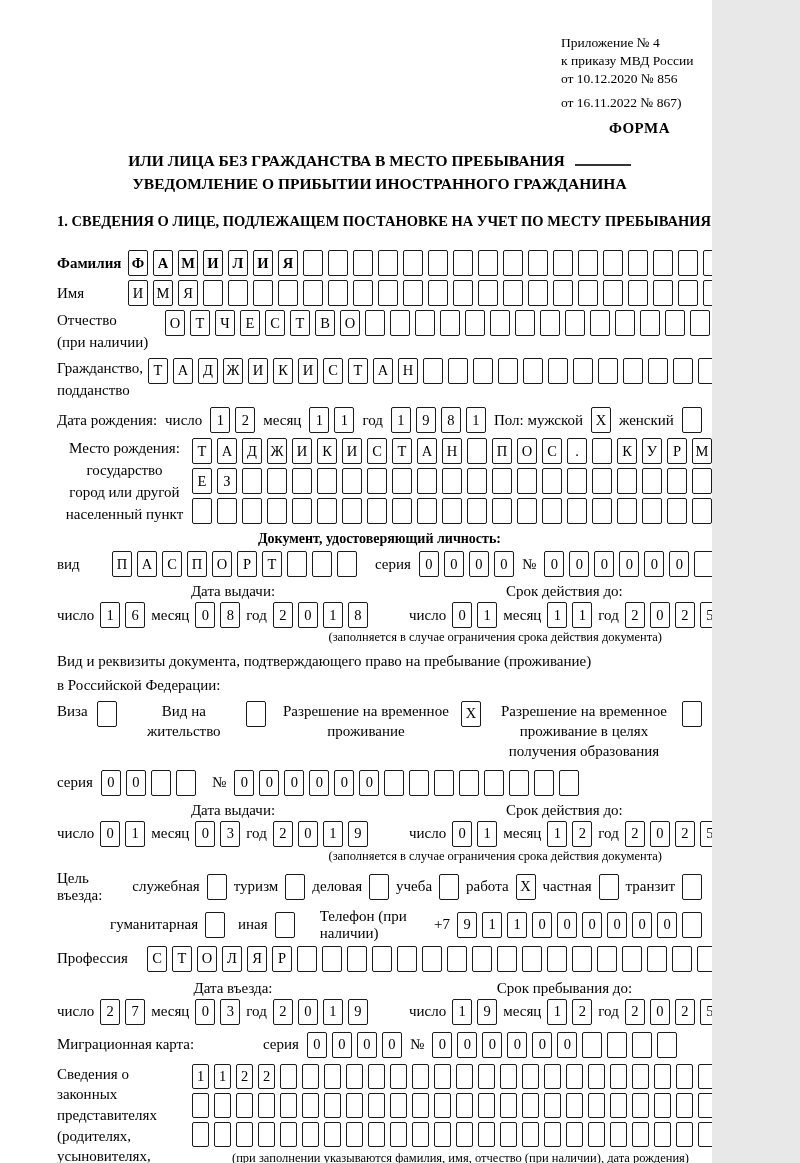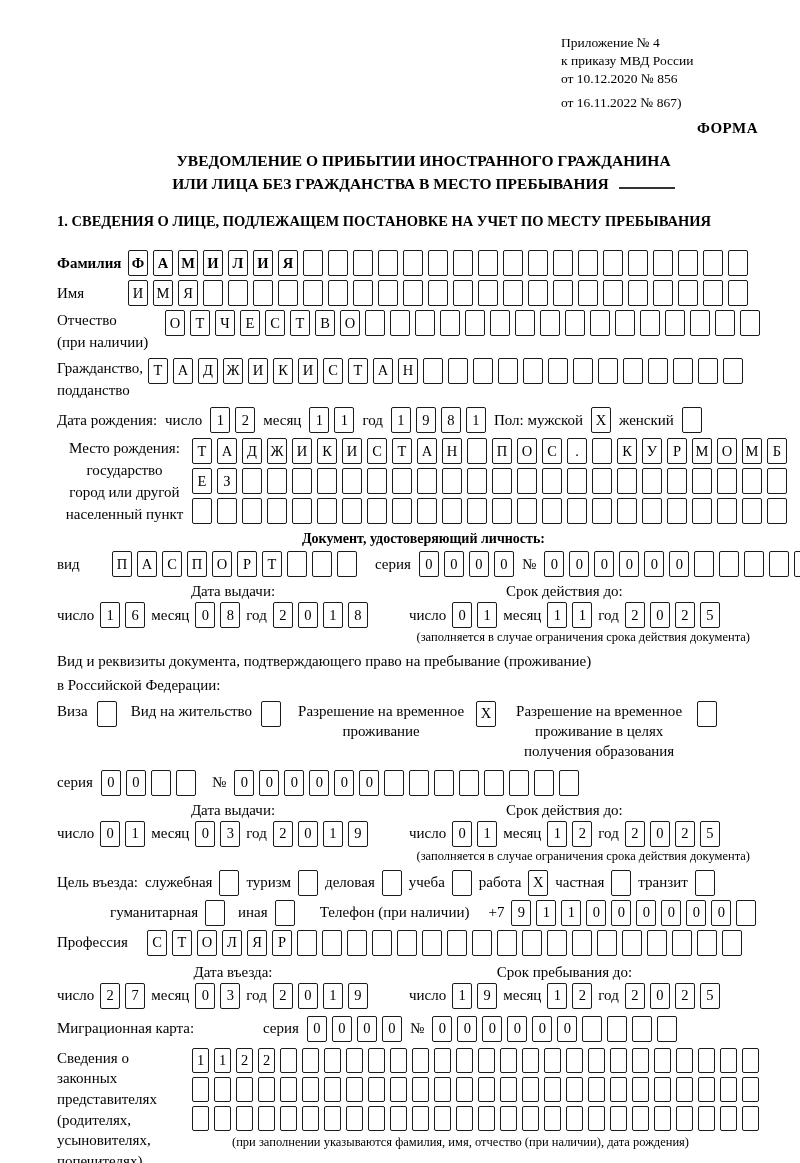--- a/index.html
+++ b/index.html
@@ -1,17 +1,17 @@
 <!DOCTYPE html>
 <html><head>
 <meta charset="utf-8">
 <style>
   html,body{margin:0;padding:0;background:#e8e8e8;}
   .page{
-    width:800px;height:1163px;background:#ffffff;color:#000;
+    width:712px;height:1163px;background:#ffffff;color:#000;
     font-family:"Liberation Serif","DejaVu Serif",serif;
     font-size:15px;box-sizing:border-box;
     padding:34px 10px 0 57px;overflow:hidden;position:relative;
   }
   .hdr{margin-left:504px;font-size:13.5px;line-height:1.35;}
   .hdr .grp2{margin-top:5px;}
   .forma{margin-top:8px;text-align:right;padding-right:32px;font-weight:bold;letter-spacing:.5px;}
   .title{margin-top:12px;text-align:center;font-weight:bold;font-size:15.5px;line-height:1.5;}
   .title .blank{display:inline-block;width:56px;border-bottom:2px solid #333;height:14px;margin-left:10px;}
   .sect{margin-top:18px;font-weight:bold;font-size:14.5px;white-space:nowrap;}
@@ -56,22 +56,22 @@
     <div>Приложение № 4</div>
     <div>к приказу МВД России</div>
     <div>от 10.12.2020 № 856</div>
     <div class="grp2">
       <div>от 16.11.2022 № 867)</div>
     </div>
   </div>
   <div class="forma">ФОРМА</div>
 
   <div class="title">
+    <div><span>ИЛИ ЛИЦА БЕЗ ГРАЖДАНСТВА В МЕСТО ПРЕБЫВАНИЯ</span><span class="blank"></span></div>
     <div>УВЕДОМЛЕНИЕ О ПРИБЫТИИ ИНОСТРАННОГО ГРАЖДАНИНА</div>
-    <div><span>ИЛИ ЛИЦА БЕЗ ГРАЖДАНСТВА В МЕСТО ПРЕБЫВАНИЯ</span><span class="blank"></span></div>
   </div>
 
   <div class="sect">1. СВЕДЕНИЯ О ЛИЦЕ, ПОДЛЕЖАЩЕМ ПОСТАНОВКЕ НА УЧЕТ ПО МЕСТУ ПРЕБЫВАНИЯ</div>
 
   <div class="frow" style="margin-top:20px;font-weight:bold;">
     <span class="lbl" style="width:71px;">Фамилия</span>
     <span class="cells">
         <span class="cell">Ф</span>
         <span class="cell">А</span>
         <span class="cell">М</span>

